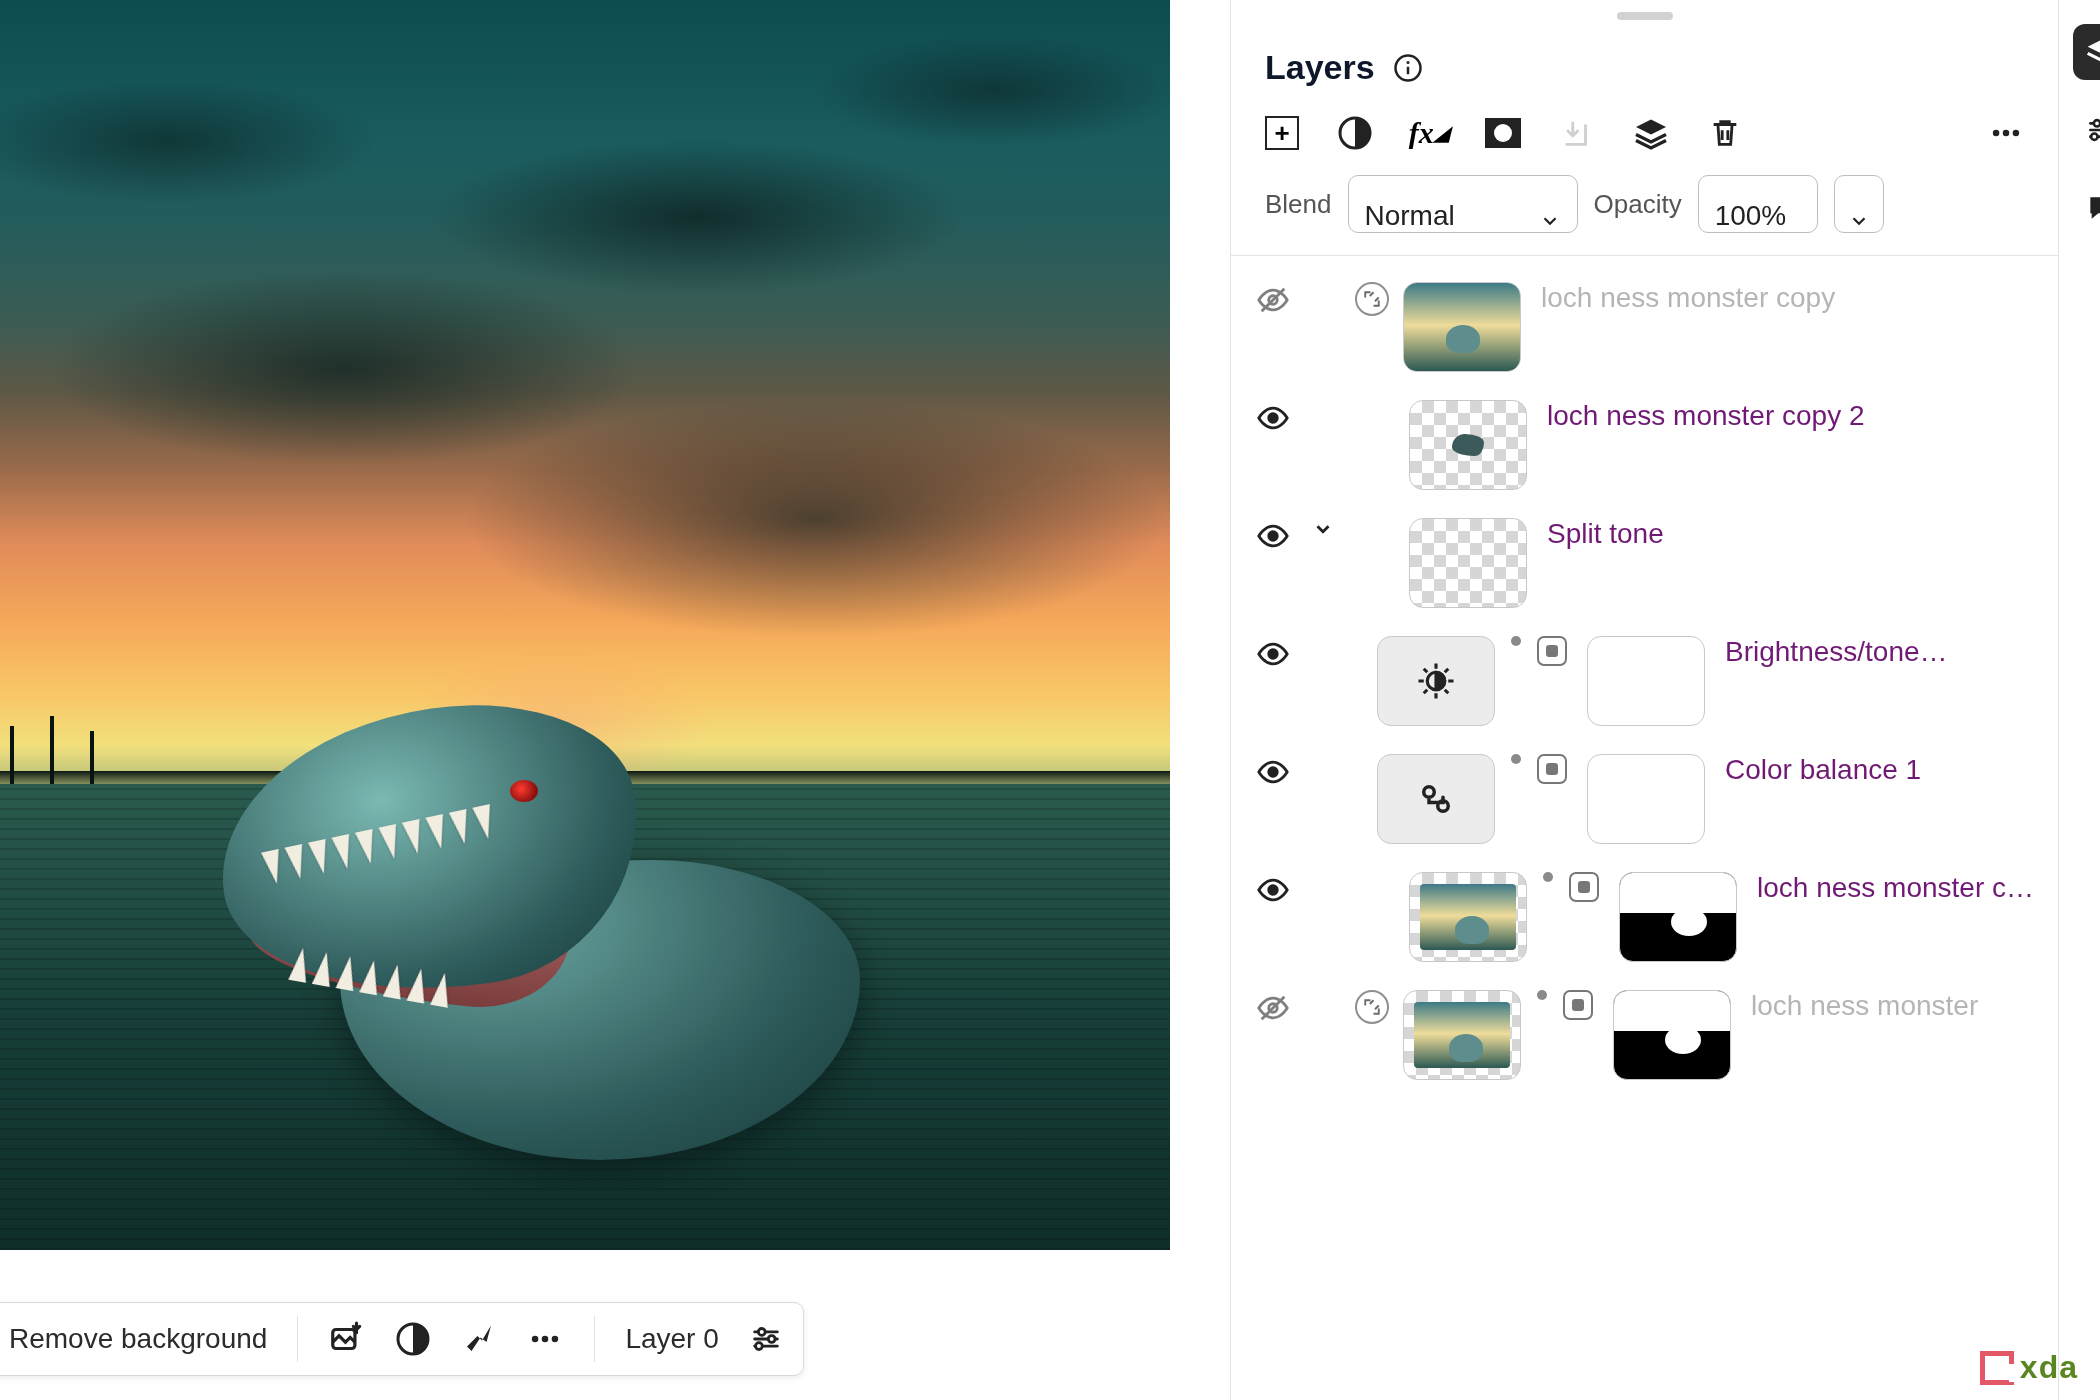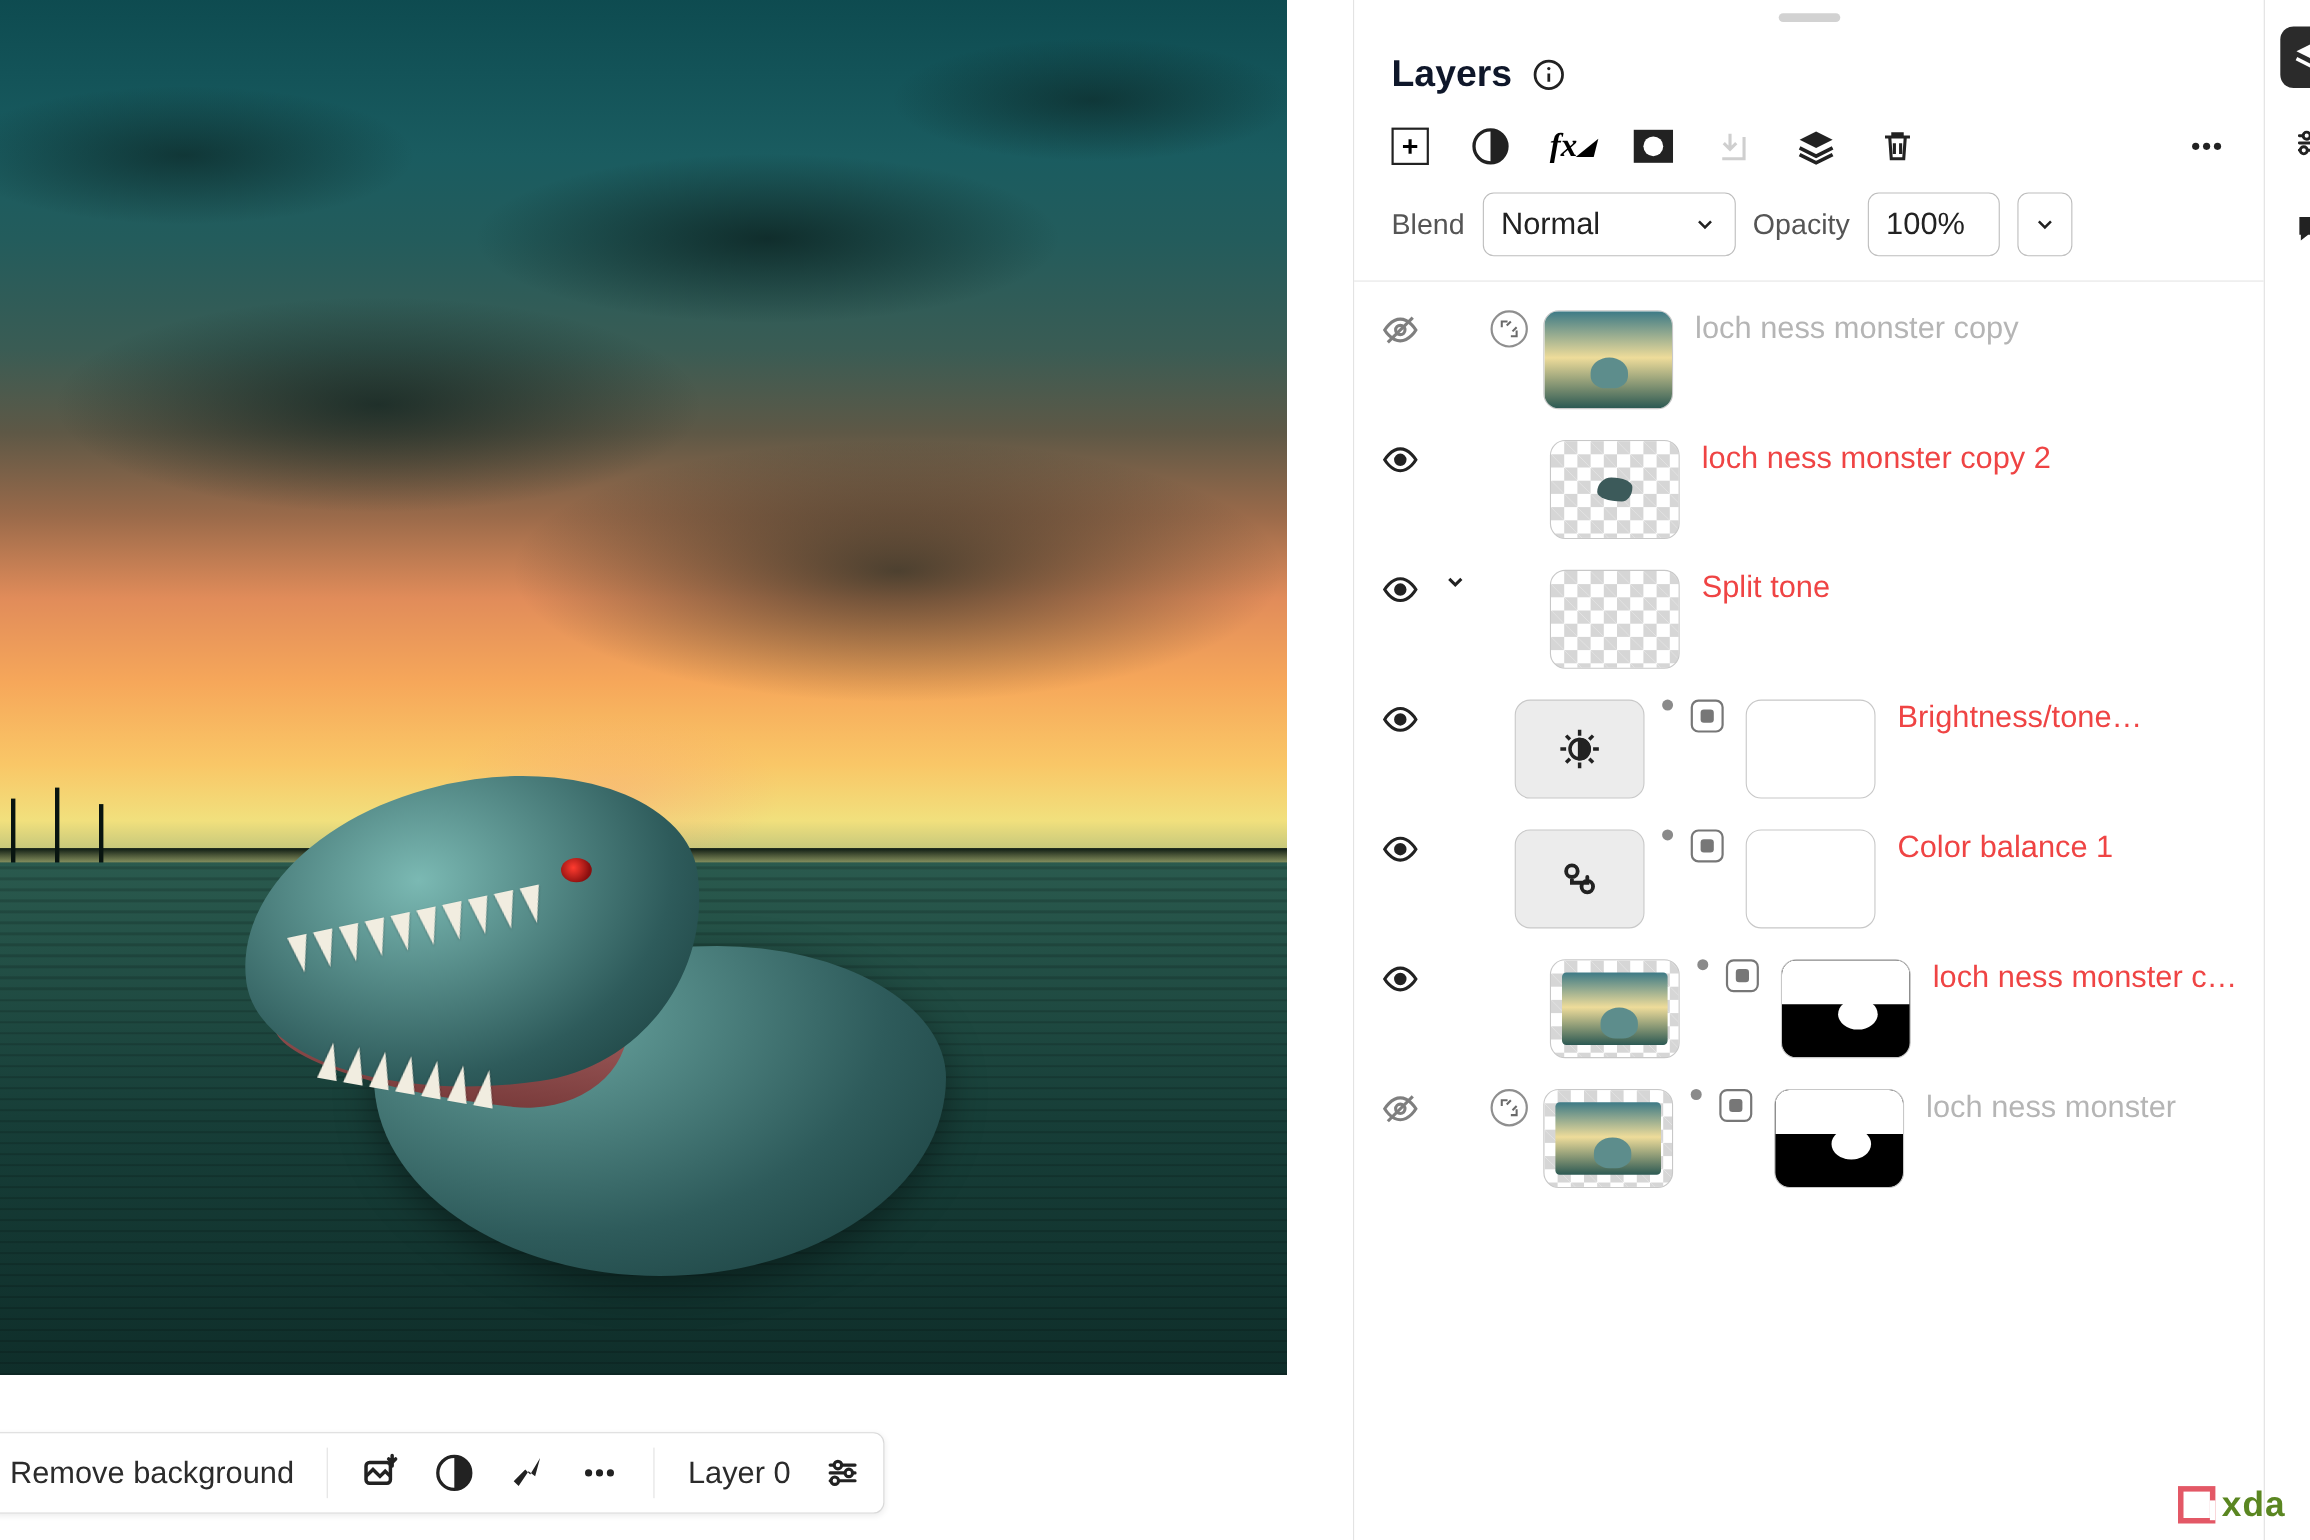--- a/index.html
+++ b/index.html
@@ -83,21 +83,21 @@
   .panel-grip{align-self:center;width:56px;height:8px;border-radius:4px;background:#d2d2d2;margin-bottom:22px;}
   .panel-header{display:flex;align-items:center;gap:18px;padding:6px 34px 18px;font-size:34px;font-weight:700;color:#0f172a;}
   .panel-header .info-ico{width:30px;height:30px;}
   .toolbar{display:flex;align-items:center;gap:38px;padding:10px 34px 20px;}
   .toolbar .ico{width:36px;height:36px;display:flex;align-items:center;justify-content:center;}
   .toolbar .add-box{width:34px;height:34px;border:2.5px solid #222;display:flex;align-items:center;justify-content:center;font-size:26px;font-weight:700;}
   .toolbar .spacer{flex:1;}
   .blend-row{display:flex;align-items:center;gap:16px;padding:4px 34px 22px;font-size:26px;color:#555;}
   .blend-row select, .blend-row .combo{
     height:58px;border:1px solid #bdbdbd;border-radius:10px;padding:0 16px;font-size:28px;color:#222;background:#fff;
-    display:flex;align-items:center;gap:14px;
+    display:flex;align-items:flex-end;gap:14px;
   }
   .combo{position:relative;}
   .combo .chev{margin-left:auto;}
   .hr{height:1px;background:#e5e5e5;margin:0 0 4px;}
   
   .layer-list{flex:1;overflow:auto;padding:8px 24px 0;}
   .layer-row{display:flex;align-items:flex-start;gap:20px;padding:14px 0;}
   .layer-row.dim .layer-name{color:#b5b5b5;}
   .layer-row.dim .eye{opacity:.7;}
   .eye{width:36px;height:36px;flex:0 0 36px;display:flex;align-items:center;justify-content:center;}
@@ -115,21 +115,21 @@
   .thumb.mask-shape{background:#000;position:relative;}
   .thumb.mask-shape::before{content:"";position:absolute;left:0;top:0;right:0;height:45%;background:#fff;border-top-left-radius:12px;border-top-right-radius:12px;}
   .thumb.mask-shape::after{content:"";position:absolute;left:44%;top:40%;width:36px;height:28px;background:#fff;border-radius:50%;}
   .mini-sunset{width:100%;height:100%;
     background:linear-gradient(to bottom,#3d7a86 0%,#eedc9a 48%,#2c5953 100%);position:relative;}
   .mini-sunset::after{content:"";position:absolute;left:36%;top:48%;width:34px;height:28px;background:#5d8d8c;border-radius:50% 50% 40% 40%;}
   .mini-dino{width:32px;height:22px;background:#3c5a5a;border-radius:40% 60% 30% 70%/60% 40% 60% 40%;}
   .dot-chain{width:10px;height:10px;border-radius:50%;background:#8a8a8a;flex:0 0 10px;margin:0 -4px;}
   .link-ico{width:30px;height:30px;border:2px solid #777;border-radius:7px;flex:0 0 30px;display:flex;align-items:center;justify-content:center;}
   .link-ico::before{content:"";width:12px;height:12px;background:#777;border-radius:3px;}
-  .layer-name{font-size:28px;color:#ef4444;white-space:nowrap;overflow:hidden;text-overflow:ellipsis;flex:1;}
+  .layer-name{font-size:28px;color:#701a75;white-space:nowrap;overflow:hidden;text-overflow:ellipsis;flex:1;}
   .indent{width:46px;flex:0 0 46px;}
   
   .rail{width:84px;background:#fff;border-left:1px solid #e3e3e3;display:flex;flex-direction:column;align-items:center;gap:22px;padding-top:24px;}
   .rail .tile{width:56px;height:56px;border-radius:12px;display:flex;align-items:center;justify-content:center;}
   .rail .tile.active{background:#2b2b2b;color:#fff;}
   
   .watermark{position:absolute;right:22px;bottom:14px;display:flex;align-items:center;gap:6px;opacity:.92;}
   .wm-sq{width:34px;height:34px;border:5px solid #e14a5a;position:relative;}
   .wm-sq::before{content:"";position:absolute;right:-5px;top:8px;width:5px;height:18px;background:#fff;}
   .wm-text{font-size:32px;font-weight:600;color:#4d7c0f;letter-spacing:1px;font-family:Arial,sans-serif;}

